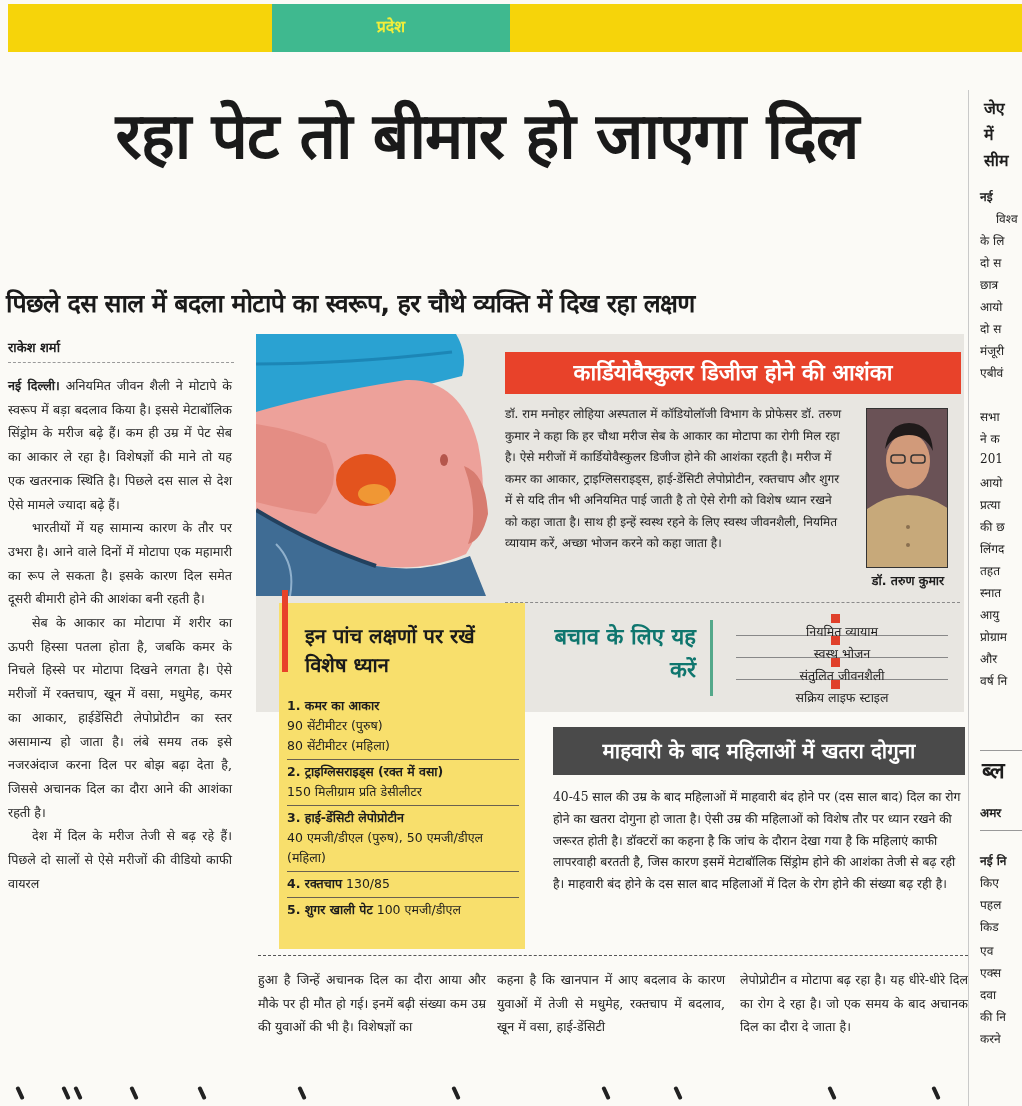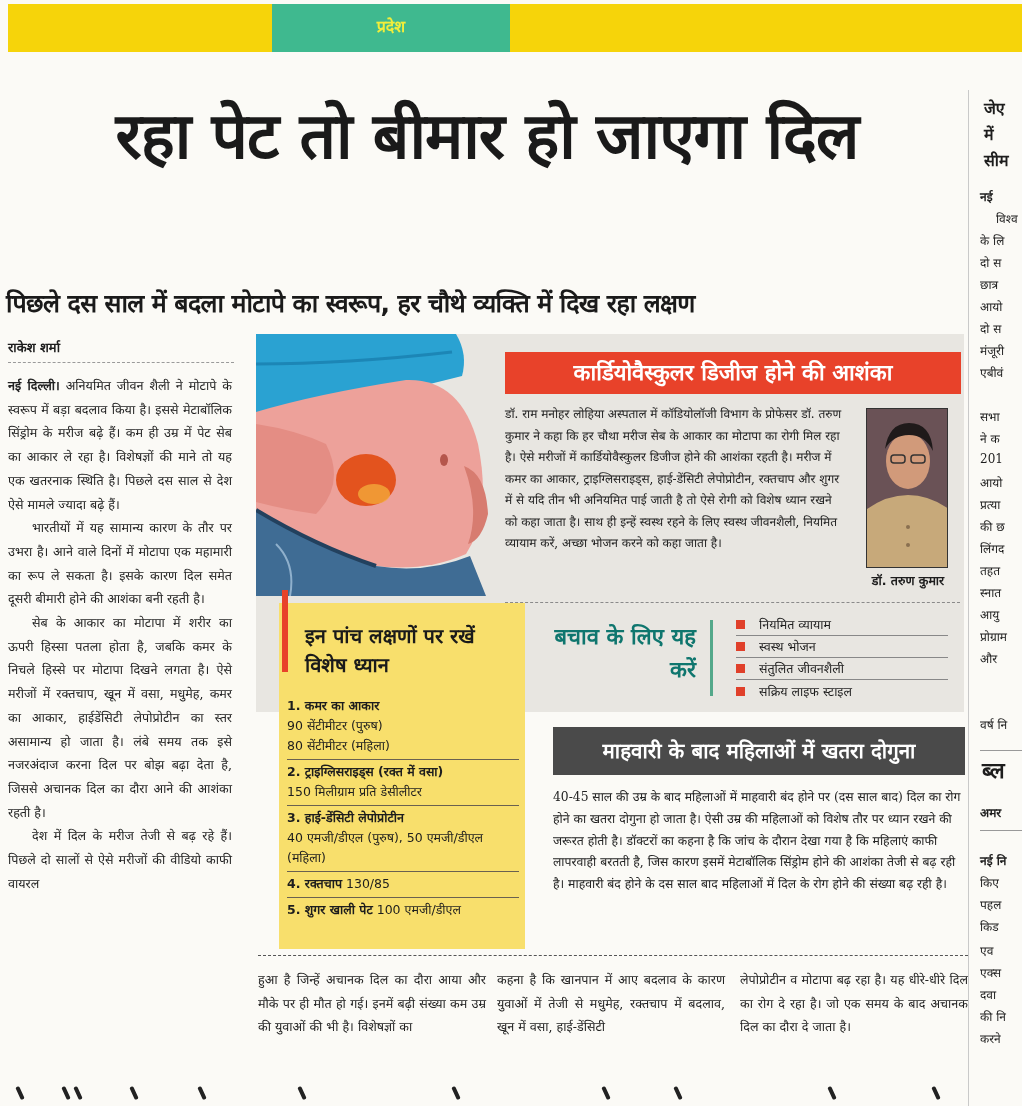--- a/index.html
+++ b/index.html
@@ -40,21 +40,21 @@
   .yb-list { position: absolute; left: 287px; top: 694px; width: 232px; }
   .yb-item { border-bottom: 1px solid #6a6150; padding: 2px 0 3px; }
   .yb-item:last-child { border-bottom: none; }
   .yb-head { font-weight: bold; font-size: 12.5px; line-height: 20px; }
   .yb-val { font-size: 12.5px; line-height: 20px; }
   .yb-inline { font-weight: normal; }
 
   .bachav { position: absolute; left: 548px; top: 620px; width: 148px; text-align: right; font-weight: bold; font-size: 22px; line-height: 33px; color: #0f766e; }
   .bachav-bar { position: absolute; left: 710px; top: 620px; width: 3px; height: 76px; background: #54a88a; }
   .tips { position: absolute; left: 736px; top: 614px; width: 212px; }
-  .tip { display: flex; align-items: center; height: 22px; border-bottom: 1px solid #888; font-size: 12.5px; }
+  .tip { display: flex; align-items: center; height: 22px; border-bottom: 1px solid #888; font-size: 12.5px; flex-direction: column; }
   .tip:last-child { border-bottom: none; }
   .tip-bullet { width: 9px; height: 9px; background: #e0402a; margin-right: 14px; flex: none; }
 
   .women-title { position: absolute; left: 553px; top: 727px; width: 412px; height: 48px; background: #4a4a4a;
     color: #fff; font-weight: bold; font-size: 20.5px; line-height: 48px; text-align: center; }
   .women-body { position: absolute; left: 553px; top: 787px; width: 412px; font-family: "DejaVu Serif", serif; font-size: 12.3px; line-height: 21.8px; color: #222; }
 
   .mid-rule { position: absolute; left: 258px; top: 955px; width: 710px; border-top: 1.5px dashed #555; }
 
   .bottom-cols { position: absolute; top: 968px; left: 0; }
@@ -205,21 +205,21 @@
   <div class="rs-line" style="top:362px;">201</div>
   <div class="rs-line" style="top:384px;">आयो</div>
   <div class="rs-line" style="top:406px;">प्रत्या</div>
   <div class="rs-line" style="top:428px;">की छ</div>
   <div class="rs-line" style="top:450px;">लिंगद</div>
   <div class="rs-line" style="top:472px;">तहत</div>
   <div class="rs-line" style="top:494px;">स्नात</div>
   <div class="rs-line" style="top:516px;">आयु</div>
   <div class="rs-line" style="top:538px;">प्रोग्राम</div>
   <div class="rs-line" style="top:560px;">और</div>
-  <div class="rs-line" style="top:582px;margin-top:44px;">वर्ष नि</div>
+  <div class="rs-line" style="top:582px;">वर्ष नि</div>
   <div class="rs-rule" style="top:660px;"></div>
   <div class="rs-big">ब्ल</div>
   <div class="rs-author">अमर</div>
   <div class="rs-rule" style="top:740px;"></div>
   <div class="rs-line" style="top:762px;font-weight:bold;">नई नि</div>
   <div class="rs-line" style="top:784px;">किए</div>
   <div class="rs-line" style="top:806px;">पहल</div>
   <div class="rs-line" style="top:828px;">किड</div>
   <div class="rs-line" style="top:852px;">   एव</div>
   <div class="rs-line" style="top:874px;">एक्स</div>

